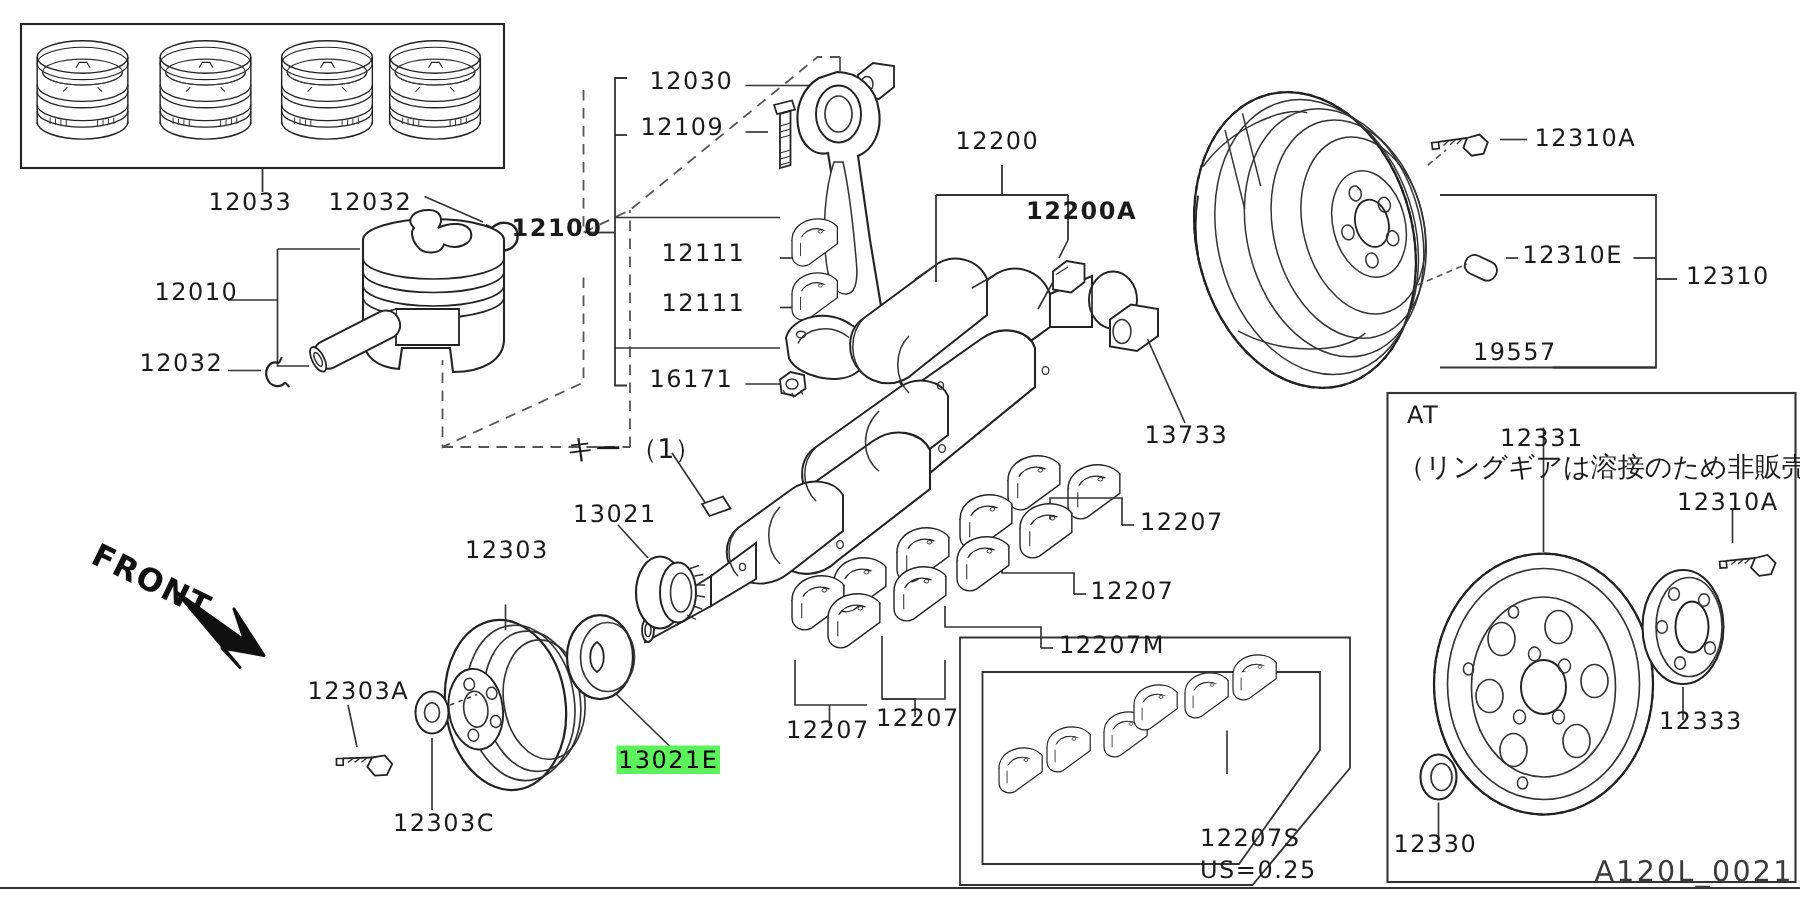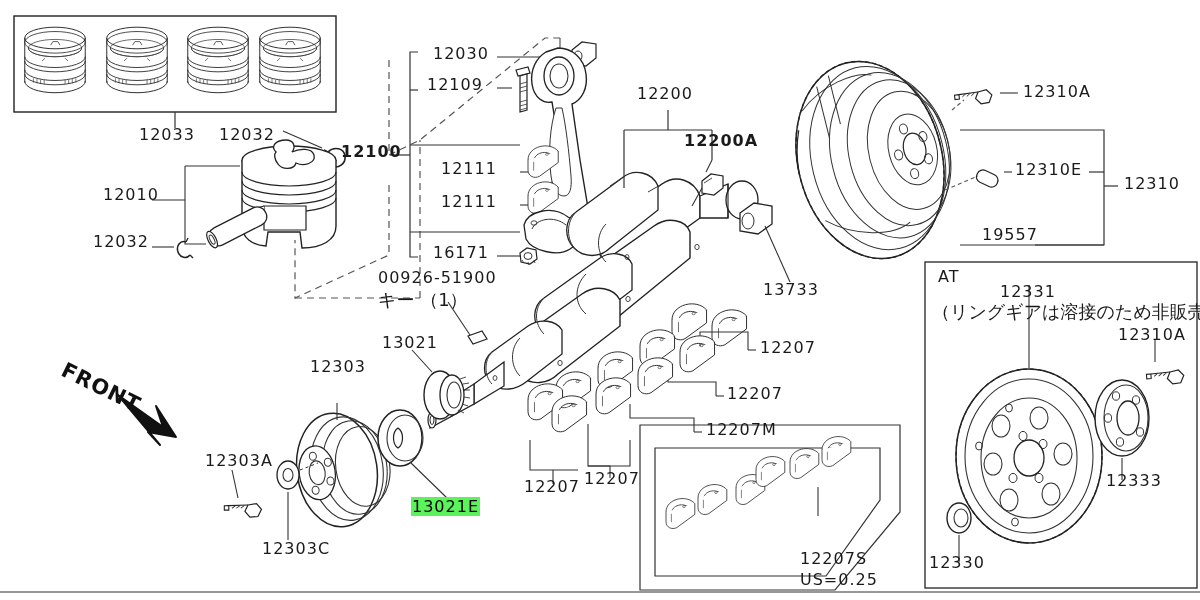--- a/index.html
+++ b/index.html
@@ -454,21 +454,20 @@
   <div class="lbl" style="left:219px;top:126px;">12032</div>
   <div class="lbl" style="left:103px;top:186px;">12010</div>
   <div class="lbl" style="left:93px;top:233px;">12032</div>
   <div class="lbl" style="left:341px;top:143px;font-weight:bold;">12100</div>
 
   <div class="lbl" style="left:433px;top:45px;">12030</div>
   <div class="lbl" style="left:427px;top:76px;">12109</div>
   <div class="lbl" style="left:441px;top:160px;">12111</div>
   <div class="lbl" style="left:441px;top:193px;">12111</div>
   <div class="lbl" style="left:433px;top:244px;">16171</div>
-  <div class="lbl" style="left:378px;top:269px;">00926-51900</div>
   <div class="lbl jp" style="left:378px;top:290px;">キー （1）</div>
 
   <div class="lbl" style="left:637px;top:85px;">12200</div>
   <div class="lbl" style="left:684px;top:132px;font-weight:bold;">12200A</div>
   <div class="lbl" style="left:763px;top:281px;">13733</div>
 
   <div class="lbl" style="left:1023px;top:83px;">12310A</div>
   <div class="lbl" style="left:1015px;top:161px;">12310E</div>
   <div class="lbl" style="left:1124px;top:175px;">12310</div>
   <div class="lbl" style="left:982px;top:226px;">19557</div>
@@ -490,14 +489,15 @@
   </div>
 
   <div class="lbl" style="left:938px;top:268px;">AT</div>
   <div class="lbl" style="left:1000px;top:283px;">12331</div>
   <div class="lbl jp" style="left:932px;top:302px;">（リングギアは溶接のため非販売）</div>
   <div class="lbl" style="left:1118px;top:326px;">12310A</div>
   <div class="lbl" style="left:1106px;top:472px;">12333</div>
   <div class="lbl" style="left:929px;top:554px;">12330</div>
 
   <div class="frontTxt" style="left:68px;top:358px;">FRONT</div>
+  <div class="code" style="left:1063px;top:570px;">A120L_0021</div>
 
 </div>
 
 </body></html>

